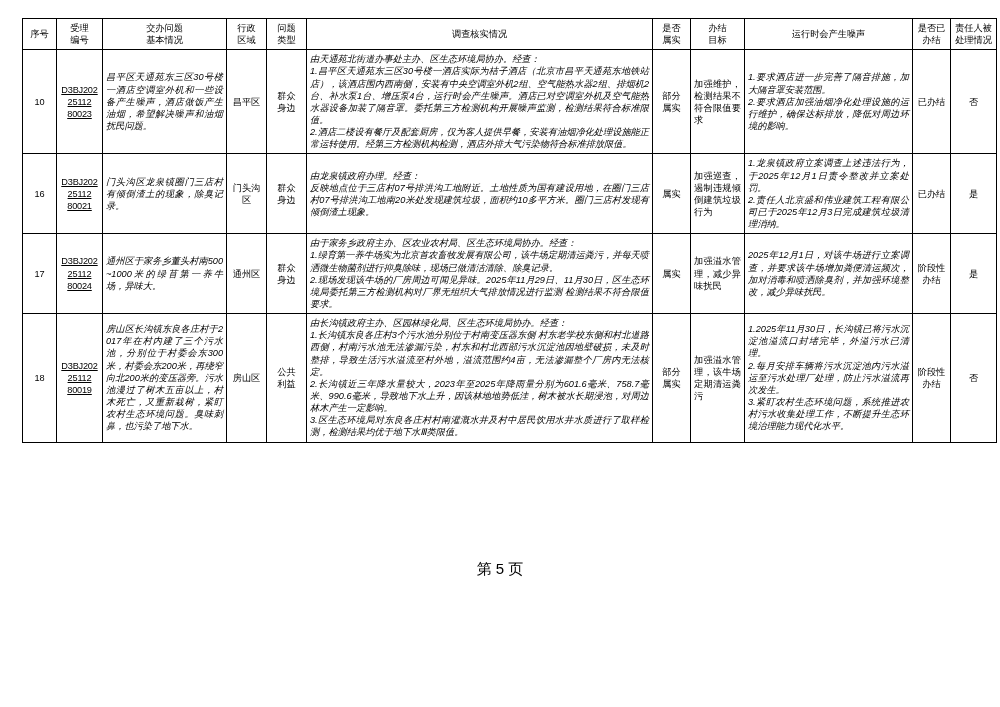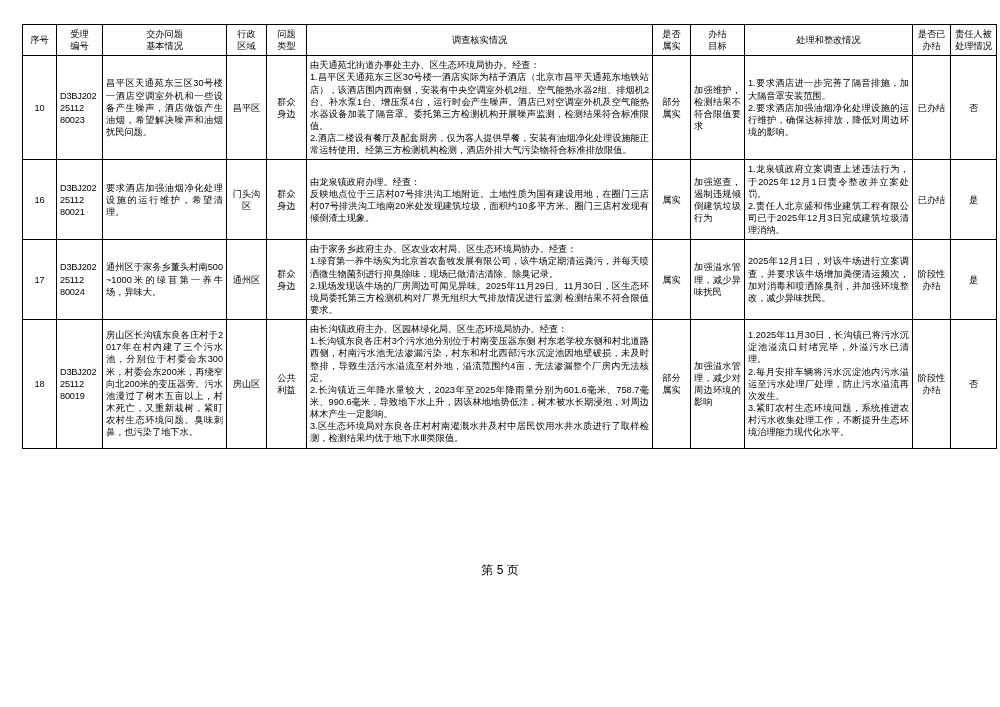--- a/index.html
+++ b/index.html
@@ -18,21 +18,21 @@
     position: relative;
     width: 1000px;
     height: 707px;
     box-sizing: border-box;
     padding: 14px 22px 0 22px;
   }
   table.report {
     border-collapse: collapse;
     table-layout: fixed;
     width: 956px;
-    margin: 10px auto;
+    margin: 4px auto;
   }
   table.report th,
   table.report td {
     border: 1px solid #000000;
     vertical-align: middle;
     padding: 3px 3px;
     font-size: 9.2px;
     line-height: 1.32;
     word-break: break-all;
   }
@@ -49,35 +49,36 @@
   .c-region   { width: 40px; }
   .c-type     { width: 40px; }
   .c-survey   { width: 346px; }
   .c-true     { width: 38px; }
   .c-goal     { width: 54px; }
   .c-handle   { width: 168px; }
   .c-done     { width: 38px; }
   .c-resp     { width: 46px; }
 
   td.center { text-align: center; }
-  td.just   { text-align: justify; text-align-last: left; }
+  td.just   { text-align: justify; text-align-last: left; font-style: italic; }
   td.lead   { text-align: justify; }
   .code-cell {
-    text-align: left;
+    text-align: center;
     font-size: 8.6px;
     line-height: 1.35;
     letter-spacing: -0.2px;
+    text-decoration: underline;
   }
   .footer {
     position: absolute;
     left: 0;
     right: 0;
     bottom: 128px;
     text-align: center;
-    font-size: 12px;
+    font-size: 15px;
     color: #000;
   }
   .nowrapline { white-space: pre-line; }
 </style>
 </head>
 <body>
 
 <div class="page">
   <table class="report">
     <colgroup>
@@ -102,21 +103,21 @@
 基本情况</th>
         <th class="nowrapline">行政
 区域</th>
         <th class="nowrapline">问题
 类型</th>
         <th class="nowrapline">调查核实情况</th>
         <th class="nowrapline">是否
 属实</th>
         <th class="nowrapline">办结
 目标</th>
-        <th class="nowrapline">处理和整改情况</th>
+        <th class="nowrapline">运行时会产生噪声</th>
         <th class="nowrapline">是否已
 办结</th>
         <th class="nowrapline">责任人被
 处理情况</th>
       </tr>
     </thead>
     <tbody>
       <tr>
         <td class="center">10</td>
         <td class="code-cell nowrapline">D3BJ202
@@ -135,21 +136,21 @@
         <td class="just nowrapline">1.要求酒店进一步完善了隔音排施，加大隔音罩安装范围。
 2.要求酒店加强油烟净化处理设施的运行维护，确保达标排放，降低对周边环境的影响。</td>
         <td class="center nowrapline">已办结</td>
         <td class="center">否</td>
       </tr>
       <tr>
         <td class="center">16</td>
         <td class="code-cell nowrapline">D3BJ202
 25112
 80021</td>
-        <td class="just">要求酒店加强油烟净化处理设施的运行维护，希望清理。</td>
+        <td class="just">门头沟区龙泉镇圈门三店村有倾倒渣土的现象，除臭记录。</td>
         <td class="center nowrapline">门头沟
 区</td>
         <td class="center nowrapline">群众
 身边</td>
         <td class="just nowrapline">由龙泉镇政府办理。经查：
 反映地点位于三店村07号排洪沟工地附近。土地性质为国有建设用地，在圈门三店村07号排洪沟工地南20米处发现建筑垃圾，面积约10多平方米。圈门三店村发现有倾倒渣土现象。</td>
         <td class="center nowrapline">属实</td>
         <td class="lead">加强巡查，遏制违规倾倒建筑垃圾行为</td>
         <td class="just nowrapline">1.龙泉镇政府立案调查上述违法行为，于2025年12月1日责令整改并立案处罚。
 2.责任人北京盛和伟业建筑工程有限公司已于2025年12月3日完成建筑垃圾清理消纳。</td>
@@ -183,21 +184,21 @@
         <td class="just">房山区长沟镇东良各庄村于2017年在村内建了三个污水池，分别位于村委会东300米，村委会东200米，再绕窄向北200米的变压器旁。污水池漫过了树木五亩以上，村木死亡，又重新栽树，紧盯农村生态环境问题。臭味刺鼻，也污染了地下水。</td>
         <td class="center nowrapline">房山区</td>
         <td class="center nowrapline">公共
 利益</td>
         <td class="just nowrapline">由长沟镇政府主办、区园林绿化局、区生态环境局协办。经查：
 1.长沟镇东良各庄村3个污水池分别位于村南变压器东侧 村东老学校东侧和村北道路西侧，村南污水池无法渗漏污染，村东和村北西部污水沉淀池因地壁破损，未及时整排，导致生活污水溢流至村外地，溢流范围约4亩，无法渗漏整个厂房内无法核定。
 2.长沟镇近三年降水量较大，2023年至2025年降雨量分别为601.6毫米、758.7毫米、990.6毫米，导致地下水上升，因该林地地势低洼，树木被水长期浸泡，对周边林木产生一定影响。
 3.区生态环境局对东良各庄村村南灌溉水井及村中居民饮用水井水质进行了取样检测，检测结果均优于地下水Ⅲ类限值。</td>
         <td class="center nowrapline">部分
 属实</td>
-        <td class="lead">加强溢水管理，减少对周边环境的影响</td>
+        <td class="lead">加强溢水管理，该牛场定期清运粪污</td>
         <td class="just nowrapline">1.2025年11月30日，长沟镇已将污水沉淀池溢流口封堵完毕，外溢污水已清理。
 2.每月安排车辆将污水沉淀池内污水溢运至污水处理厂处理，防止污水溢流再次发生。
 3.紧盯农村生态环境问题，系统推进农村污水收集处理工作，不断提升生态环境治理能力现代化水平。</td>
         <td class="center nowrapline">阶段性
 办结</td>
         <td class="center">否</td>
       </tr>
     </tbody>
   </table>
 

